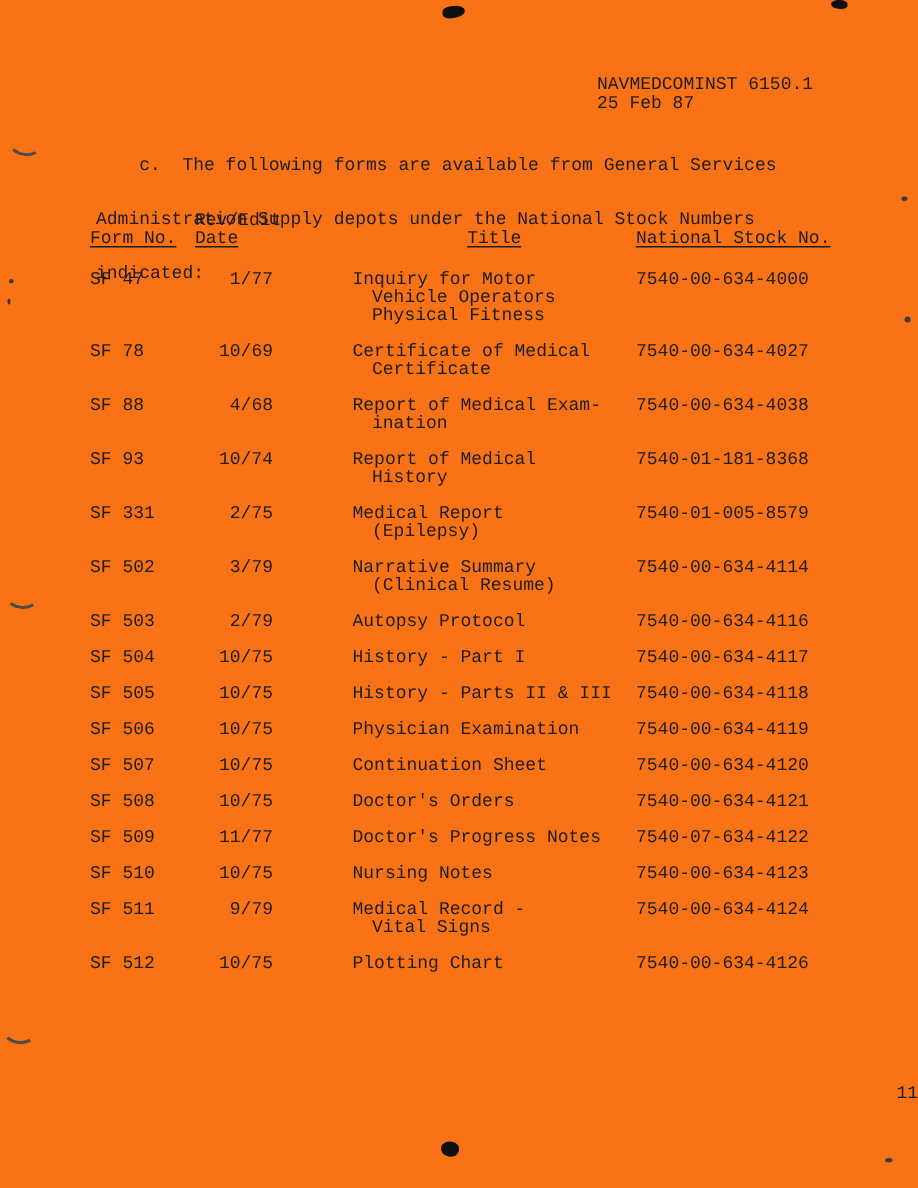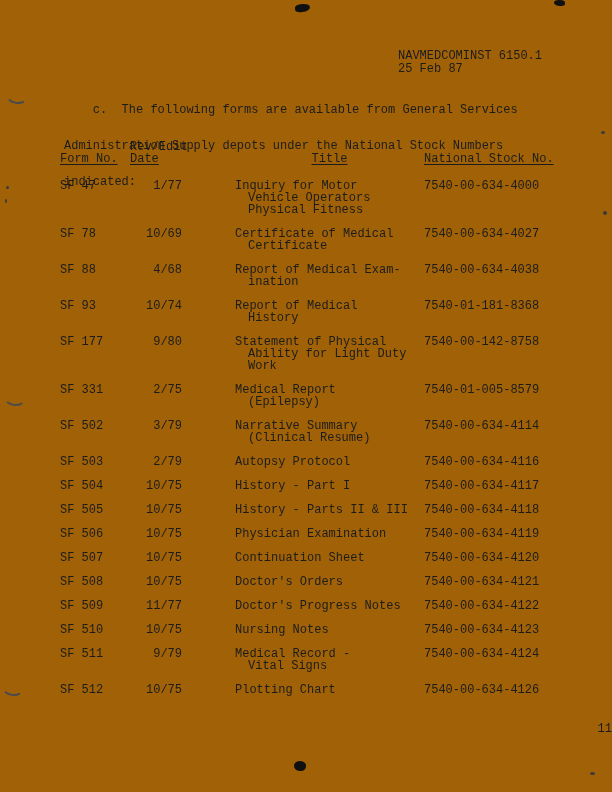--- a/index.html
+++ b/index.html
@@ -2,21 +2,21 @@
 <html><head>
 <meta charset="utf-8">
 <style>
   html, body { margin: 0; padding: 0; }
   body { width: 612px; height: 792px; background: #e9e9e9; }
 
   .page {
     position: relative;
     width: 612px;
     height: 792px;
-    background: #a16207;
+    background: #f97316;
     overflow: hidden;
     font-family: "Liberation Mono", "DejaVu Sans Mono", monospace;
     font-size: 12px;
     line-height: 12px;
     color: #1c1c1c;
   }
 
   .doc-header { position: absolute; left: 398px; top: 50px; }
   .doc-header div { line-height: 13px; }
 
@@ -154,30 +154,20 @@
         <tr>
           <td class="c-form">SF 93</td>
           <td class="c-date">10/74</td>
           <td class="c-title">
             <div>Report of Medical</div>
             <div class="cont">History</div>
           </td>
           <td class="c-nsn">7540-01-181-8368</td>
         </tr>
         <tr>
-          <td class="c-form">SF 177</td>
-          <td class="c-date">9/80</td>
-          <td class="c-title">
-            <div>Statement of Physical</div>
-            <div class="cont">Ability for Light Duty</div>
-            <div class="cont">Work</div>
-          </td>
-          <td class="c-nsn">7540-00-142-8758</td>
-        </tr>
-        <tr>
           <td class="c-form">SF 331</td>
           <td class="c-date">2/75</td>
           <td class="c-title">
             <div>Medical Report</div>
             <div class="cont">(Epilepsy)</div>
           </td>
           <td class="c-nsn">7540-01-005-8579</td>
         </tr>
         <tr>
           <td class="c-form">SF 502</td>
@@ -235,21 +225,21 @@
             <div>Doctor's Orders</div>
           </td>
           <td class="c-nsn">7540-00-634-4121</td>
         </tr>
         <tr>
           <td class="c-form">SF 509</td>
           <td class="c-date">11/77</td>
           <td class="c-title">
             <div>Doctor's Progress Notes</div>
           </td>
-          <td class="c-nsn">7540-00-634-4122</td>
+          <td class="c-nsn">7540-07-634-4122</td>
         </tr>
         <tr>
           <td class="c-form">SF 510</td>
           <td class="c-date">10/75</td>
           <td class="c-title">
             <div>Nursing Notes</div>
           </td>
           <td class="c-nsn">7540-00-634-4123</td>
         </tr>
         <tr>

